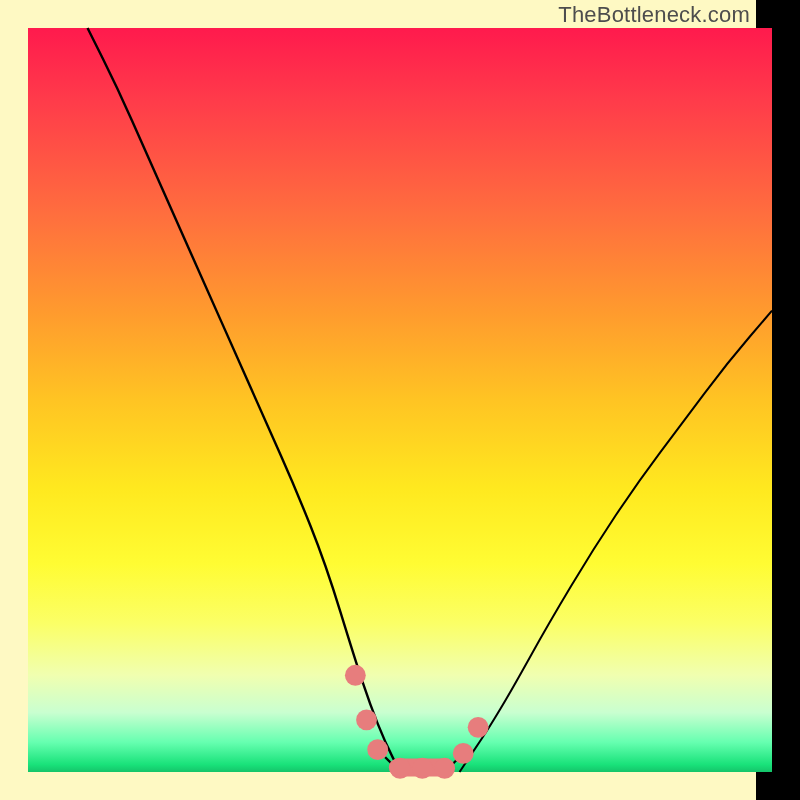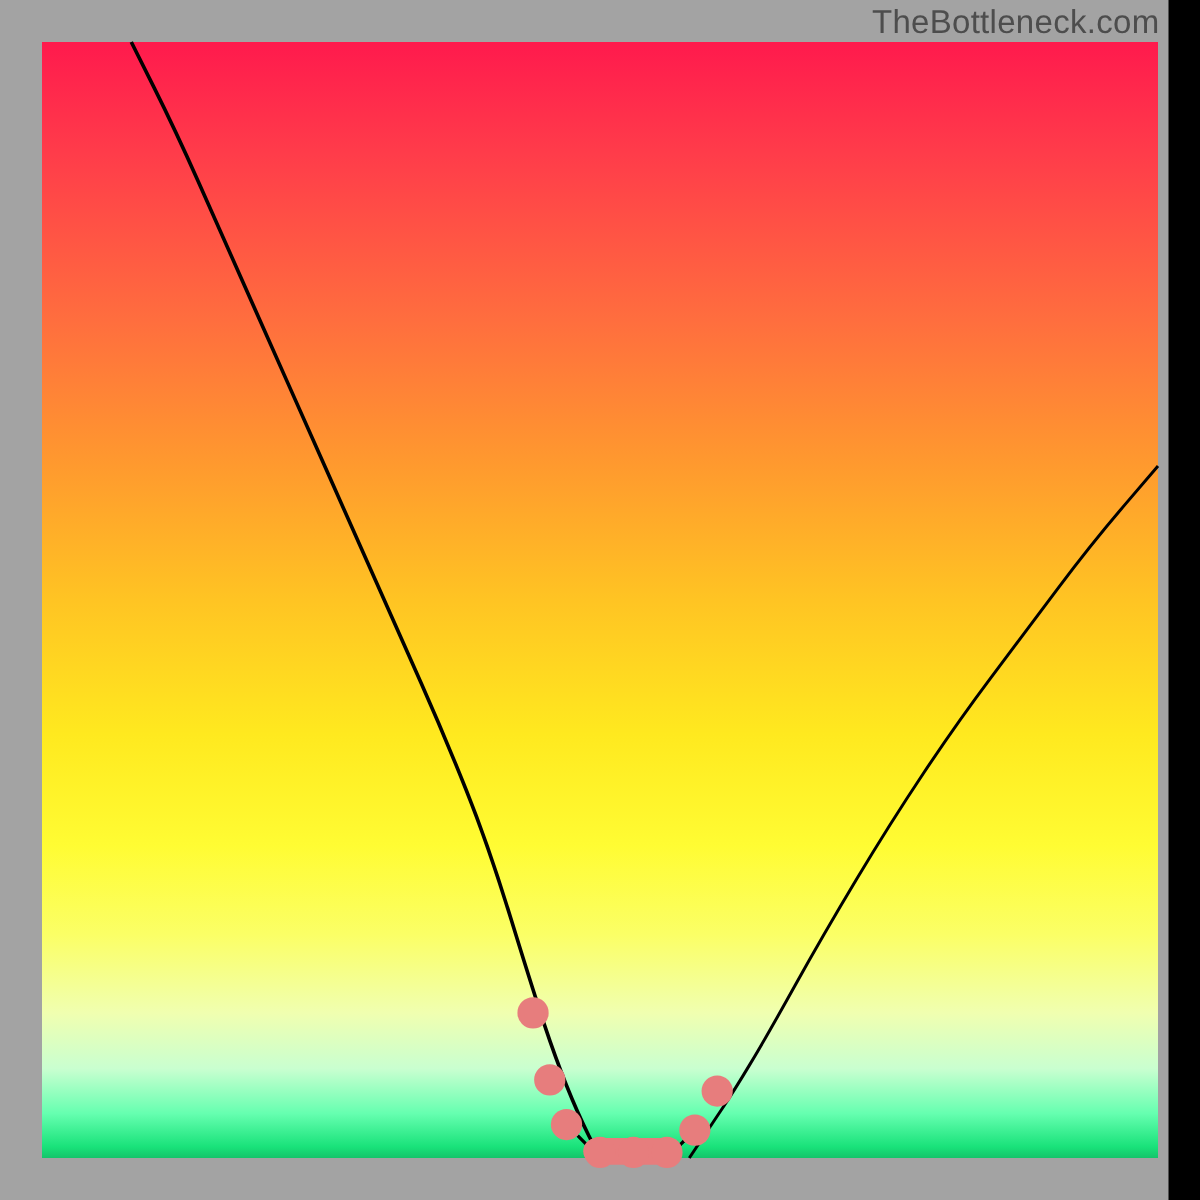--- a/index.html
+++ b/index.html
@@ -10,22 +10,21 @@
     overflow: hidden;
     background: #000;
     font-family: Arial, Helvetica, sans-serif;
   }
   .frame {
     position: absolute;
     left: 0;
     top: 0;
     width: 756px;
     height: 800px;
-    background: #a3a3a3;
-    padding-left: 23px;
+    background: #fef9c3;
   }
   .plot {
     position: absolute;
     left: 28px;
     top: 28px;
     width: 744px;
     height: 744px;
     background: linear-gradient(
       to bottom,
       #ff1a4d 0%,

